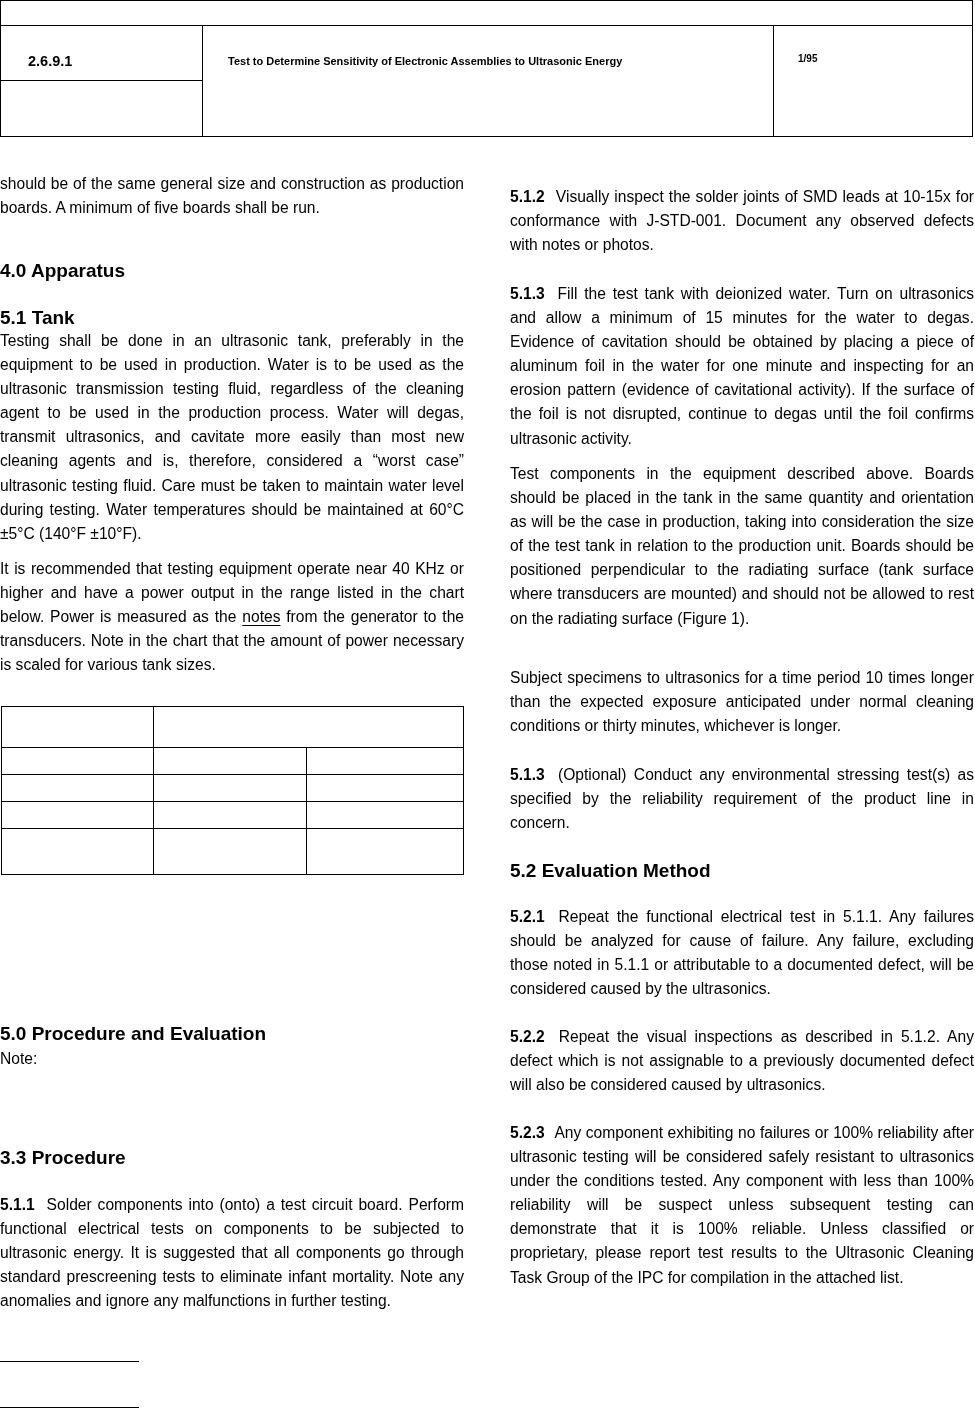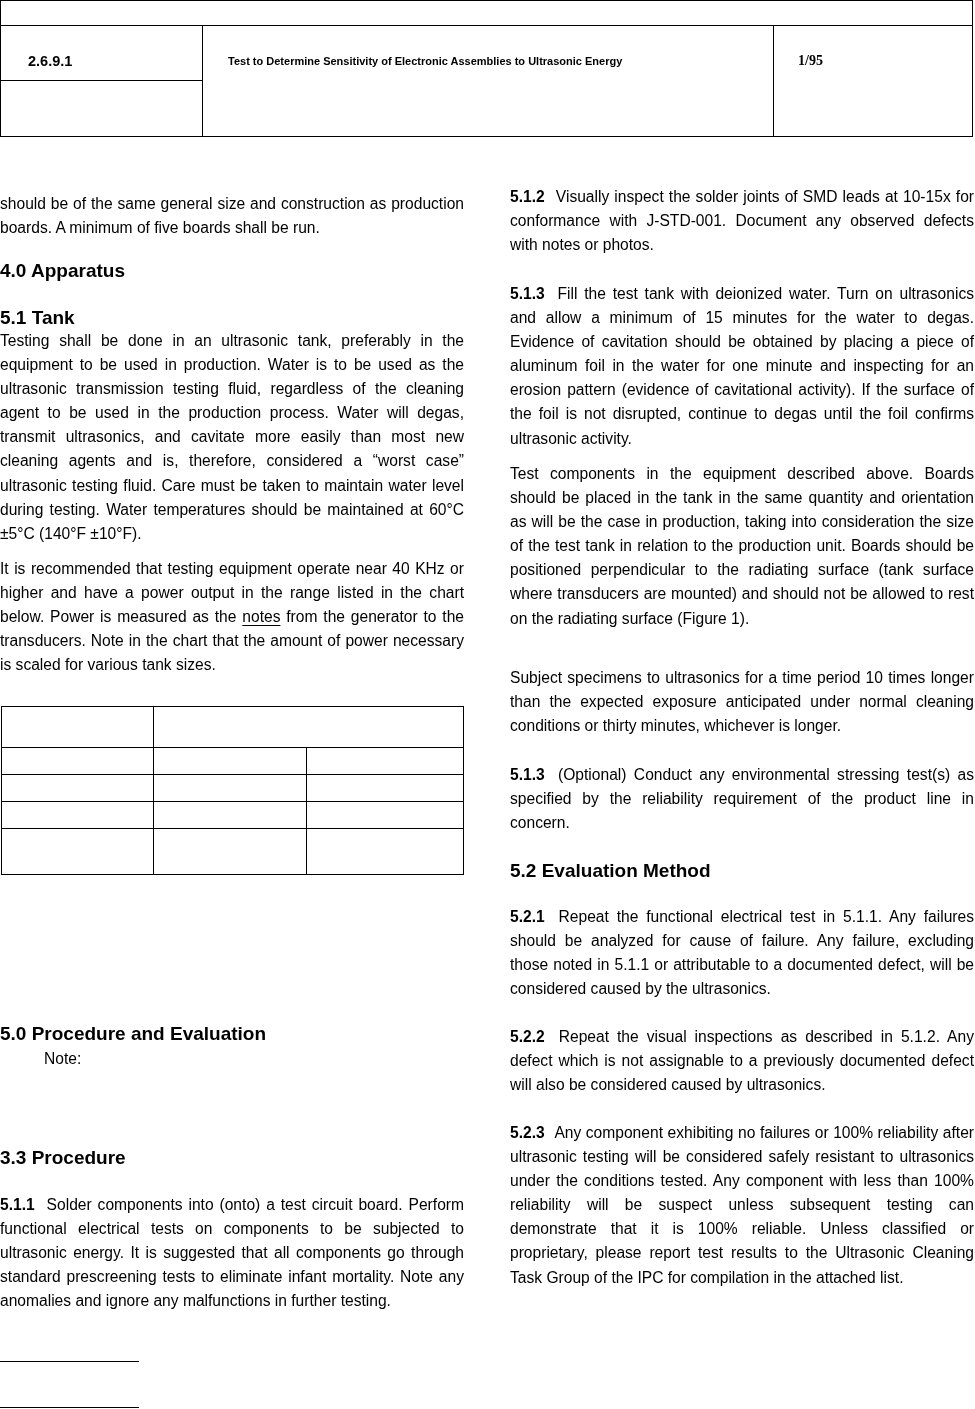--- a/index.html
+++ b/index.html
@@ -13,31 +13,31 @@
     .hdr .toprow { position: absolute; left: 0; top: 0; width: 100%; height: 24px;
       border-bottom: 1px solid #000; }
     .hdr .c1 { position: absolute; left: 0; top: 24px; width: 202px; height: 112px;
       border-right: 1px solid #000; box-sizing: border-box; }
     .hdr .c1 .split { position: absolute; left: 0; top: 55px; width: 100%; border-top: 1px solid #000; }
     .hdr .c3 { position: absolute; left: 772px; top: 24px; width: 200px; height: 112px;
       border-left: 1px solid #000; box-sizing: border-box; }
     .hdr .num { position: absolute; left: 27px; top: 28px; font-weight: bold; font-size: 14.5px; }
     .hdr .title { position: absolute; left: 227px; top: 51px; width: 520px; font-weight: bold;
       font-size: 11px; line-height: 19px; }
-    .hdr .date { position: absolute; left: 24px; top: 28px; font-weight: bold; font-size: 14px; font-family: Liberation Serif, serif; }
+    .hdr .date { position: absolute; left: 24px; top: 28px; font-weight: bold; font-size: 10px; }
 
     
     .col { position: absolute; width: 464px; font-size: 15.6px; line-height: 24.1px; }
     .col.left { left: 0; }
     .col.right { left: 510px; }
     .p { position: absolute; left: 0; width: 464px; text-align: justify; text-align-last: auto; margin: 0; }
     .h { position: absolute; left: 0; font-weight: bold; font-size: 19px; margin: 0; }
     .lbl { font-weight: bold; margin-right: 6px; }
     .u { text-decoration: underline; text-underline-offset: 3px; }
-    .note { display: flex; margin-left: 44px; }
+    .note { display: flex; }
     .note .nl { width: 51px; flex: none; }
     .note .nt { flex: 1; text-align: justify; }
 
     
     table.tbl { position: absolute; left: 1px; top: 706px; width: 463px; border-collapse: collapse; }
     table.tbl td { border: 1.5px solid #000; padding: 0; }
     .r0 td { height: 40px; }
     .r1 td, .r2 td, .r3 td { height: 26px; }
     .r4 td { height: 45px; }
 
@@ -52,21 +52,21 @@
     <span class="num">2.6.9.1</span>
     <div class="split"></div>
   </div>
   <div class="title">Test to Determine Sensitivity of Electronic Assemblies to Ultrasonic Energy</div>
   <div class="c3">
     <span class="date">1/95</span>
   </div>
 </div>
 
 <div class="col left">
-  <p class="p" style="top:192px">should be of the same general size and construction as production boards. A minimum of five boards shall be run.</p>
+  <p class="p" style="top:172px">should be of the same general size and construction as production boards. A minimum of five boards shall be run.</p>
   <p class="h" style="top:259px">4.0  Apparatus</p>
   <p class="h" style="top:306px">5.1  Tank</p>
   <p class="p" style="top:329px">Testing shall be done in an ultrasonic tank, preferably in the equipment to be used in production. Water is to be used as the ultrasonic transmission testing fluid, regardless of the cleaning agent to be used in the production process. Water will degas, transmit ultrasonics, and cavitate more easily than most new cleaning agents and is, therefore, considered a “worst case” ultrasonic testing fluid. Care must be taken to maintain water level during testing. Water temperatures should be maintained at 60°C ±5°C (140°F ±10°F).</p>
   <p class="p" style="top:557px"><span>It is recommended that testing equipment operate near 40 KHz or higher and have a power output in the range listed in the chart below. Power is measured as the </span><span class="u">notes</span><span> from the generator to the transducers. Note in the chart that the amount of power necessary is scaled for various tank sizes.</span></p>
 
   <table class="tbl">
     <tbody>
         <tr class="r0">
       <td style="width:33%"></td>
       <td colspan="2"></td>

